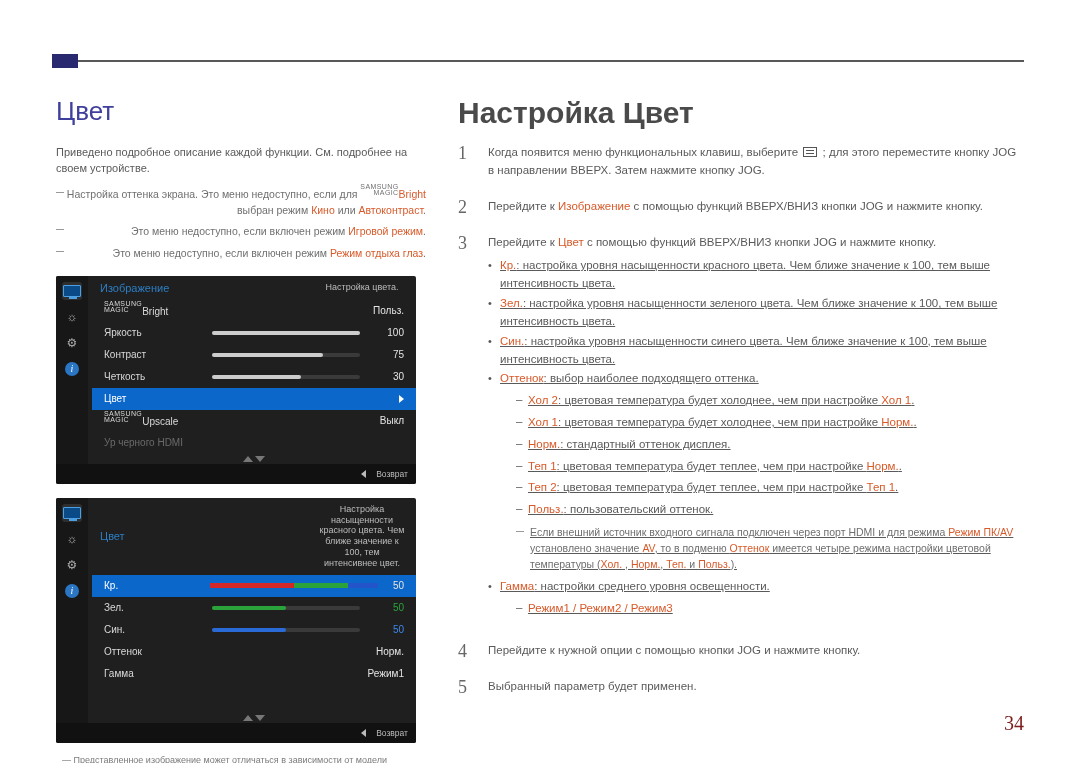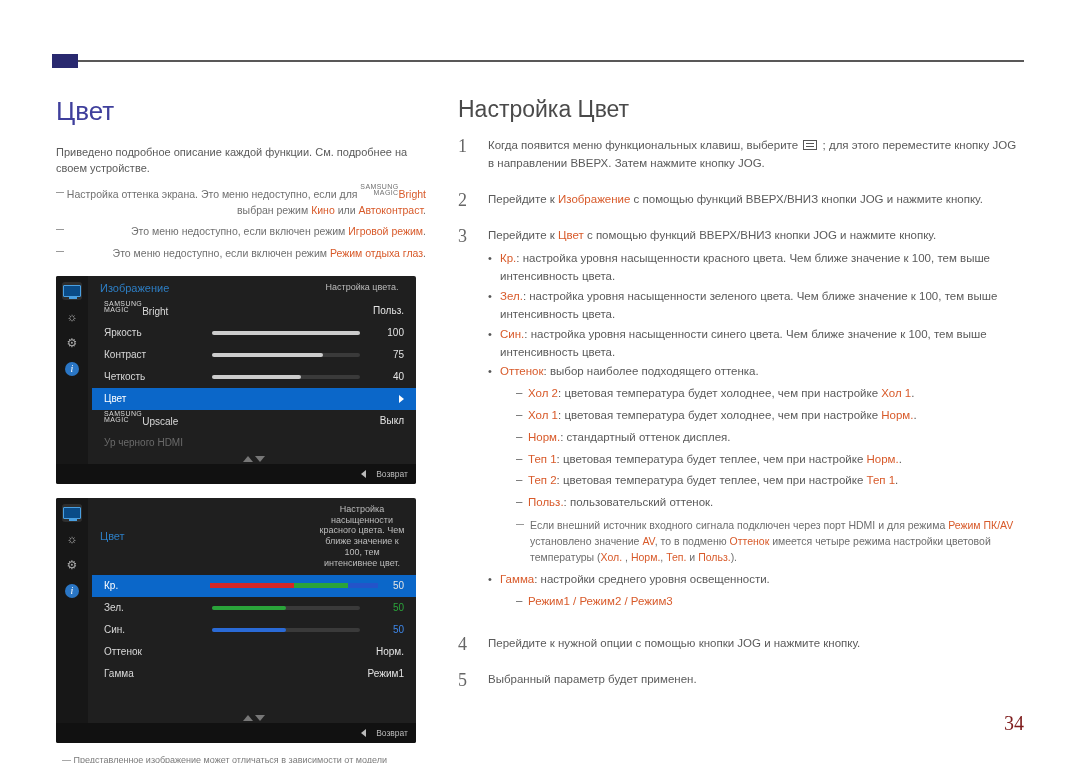--- a/index.html
+++ b/index.html
@@ -15,21 +15,21 @@
   }
   .columns {
     display: flex; gap: 32px; margin-top: 48px;
   }
   .col-left { width: 370px; flex: 0 0 370px; }
   .col-right { flex: 1; }
   h1.heading {
     color: #3f3f9c; font-size: 26px; font-weight: 400; margin-bottom: 18px;
   }
   h2.heading {
-    color: #4a4a4a; font-size: 23px; font-weight: 400; margin-bottom: 14px;
+    color: #4a4a4a; font-size: 30px; font-weight: 700; margin-bottom: 14px;
   }
   .body-text { font-size: 11px; line-height: 1.45; color: #5a5a5a; }
   .note-list { margin-top: 10px; text-align: right; }
   .note-item { font-size: 10.5px; color: #707070; line-height: 1.5; margin: 6px 0 6px 10px; position: relative; }
   .note-item::before {
     content: ""; position: absolute; left: -10px; top: 5px; width: 8px; height: 1px; background: #999;
   }
   .hl { color: #d85a2a; }
   .magic-prefix { font-family: Arial; font-size: 7px; letter-spacing: 0.4px; display: inline-block; transform: translateY(-3px); }
   .magic-top { display:block; line-height:0.7; }
@@ -81,21 +81,21 @@
   .menu-icon-inline {
     display: inline-block; width: 14px; height: 10px; border: 1px solid #555; vertical-align: -1px;
     position: relative; margin: 0 2px;
   }
   .menu-icon-inline::before, .menu-icon-inline::after {
     content:""; position:absolute; left:2px; right:2px; height:1px; background:#555;
   }
   .menu-icon-inline::before{ top:2px; }
   .menu-icon-inline::after{ top:5px; }
   ul.bullets { list-style: none; margin: 6px 0 6px 0; }
-  ul.bullets > li { position: relative; padding-left: 12px; margin: 2px 0; line-height: 1.55; }
+  ul.bullets > li { position: relative; padding-left: 12px; margin: 2px 0; line-height: 1.55; text-decoration: underline; }
   ul.bullets > li::before { content: "•"; position: absolute; left: 0; top: 0; color: #555; font-size:11px; }
   ul.dashed { list-style: none; margin: 4px 0 4px 16px; }
   ul.dashed > li { position: relative; padding-left: 12px; margin: 4px 0; line-height: 1.55; }
   ul.dashed > li::before { content: "‒"; position: absolute; left: 0; top: -1px; color: #555; }
   .sub-note { font-size: 10.5px; color: #6e6e6e; margin: 6px 0 6px 16px; position: relative; padding-left: 14px; line-height:1.5; }
   .sub-note::before { content:""; position:absolute; left:0; top:6px; width:8px; height:1px; background:#999; }
   .page-num {
     position: absolute; bottom: 28px; right: 56px; font-size: 20px; color: #7f1d1d; font-family: Georgia, serif;
   }
   .monitor-ico { width:18px; height:12px; border:1px solid #4aa0e2; background:#0a4b87; border-radius:1px; position:relative; }
@@ -166,21 +166,21 @@
             <span class="row-bar">
                 <span class="row-bar-fill" style="width:75%"></span>
               </span>
             <span class="row-val">75</span>
           </div>
           <div class="osd-row">
             <span class="row-label">Четкость</span>
             <span class="row-bar">
                 <span class="row-bar-fill" style="width:60%"></span>
               </span>
-            <span class="row-val">40</span>
+            <span class="row-val">30</span>
           </div>
           <div class="osd-row selected">
             <span class="row-label">Цвет</span>
             <span style="flex:1"></span>
             <span class="tri-right"></span>
           </div>
           <div class="osd-row">
             <span class="row-label"><span class="magic-prefix"><span class="magic-top">SAMSUNG</span><span class="magic-bot">MAGIC</span></span><span>Upscale</span></span>
             <span class="row-val" style="width:auto">Выкл</span>
           </div>

